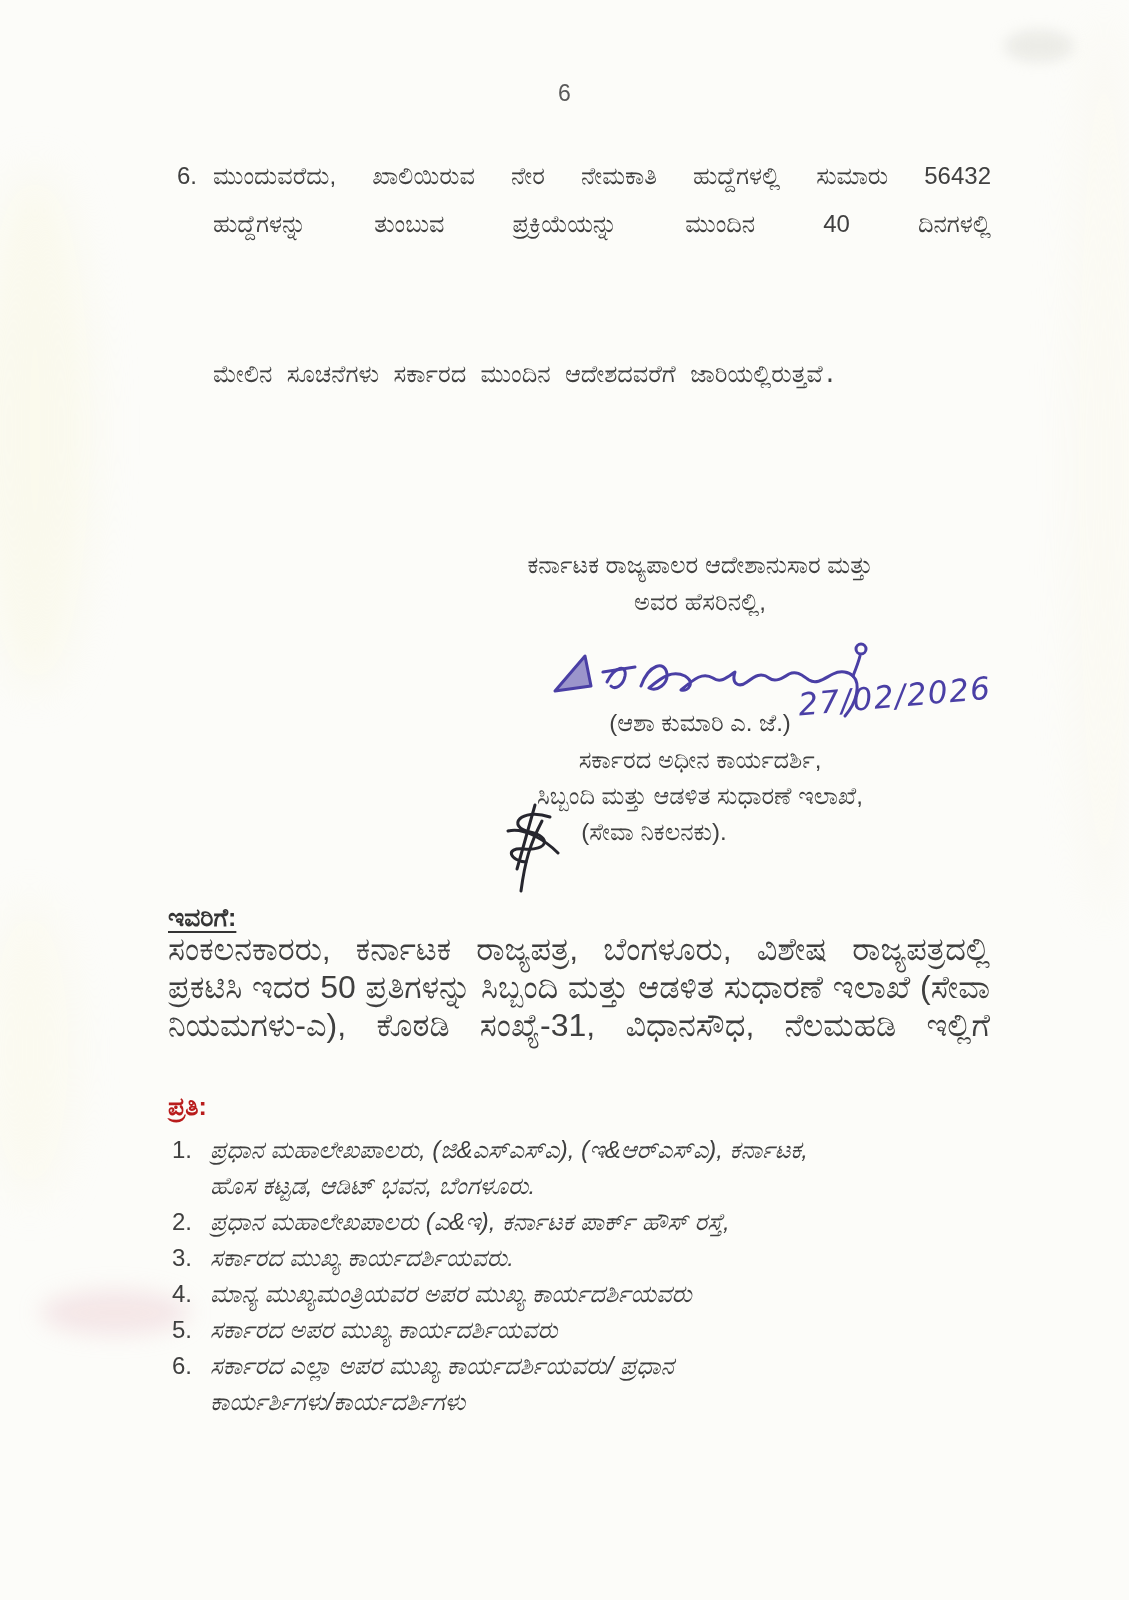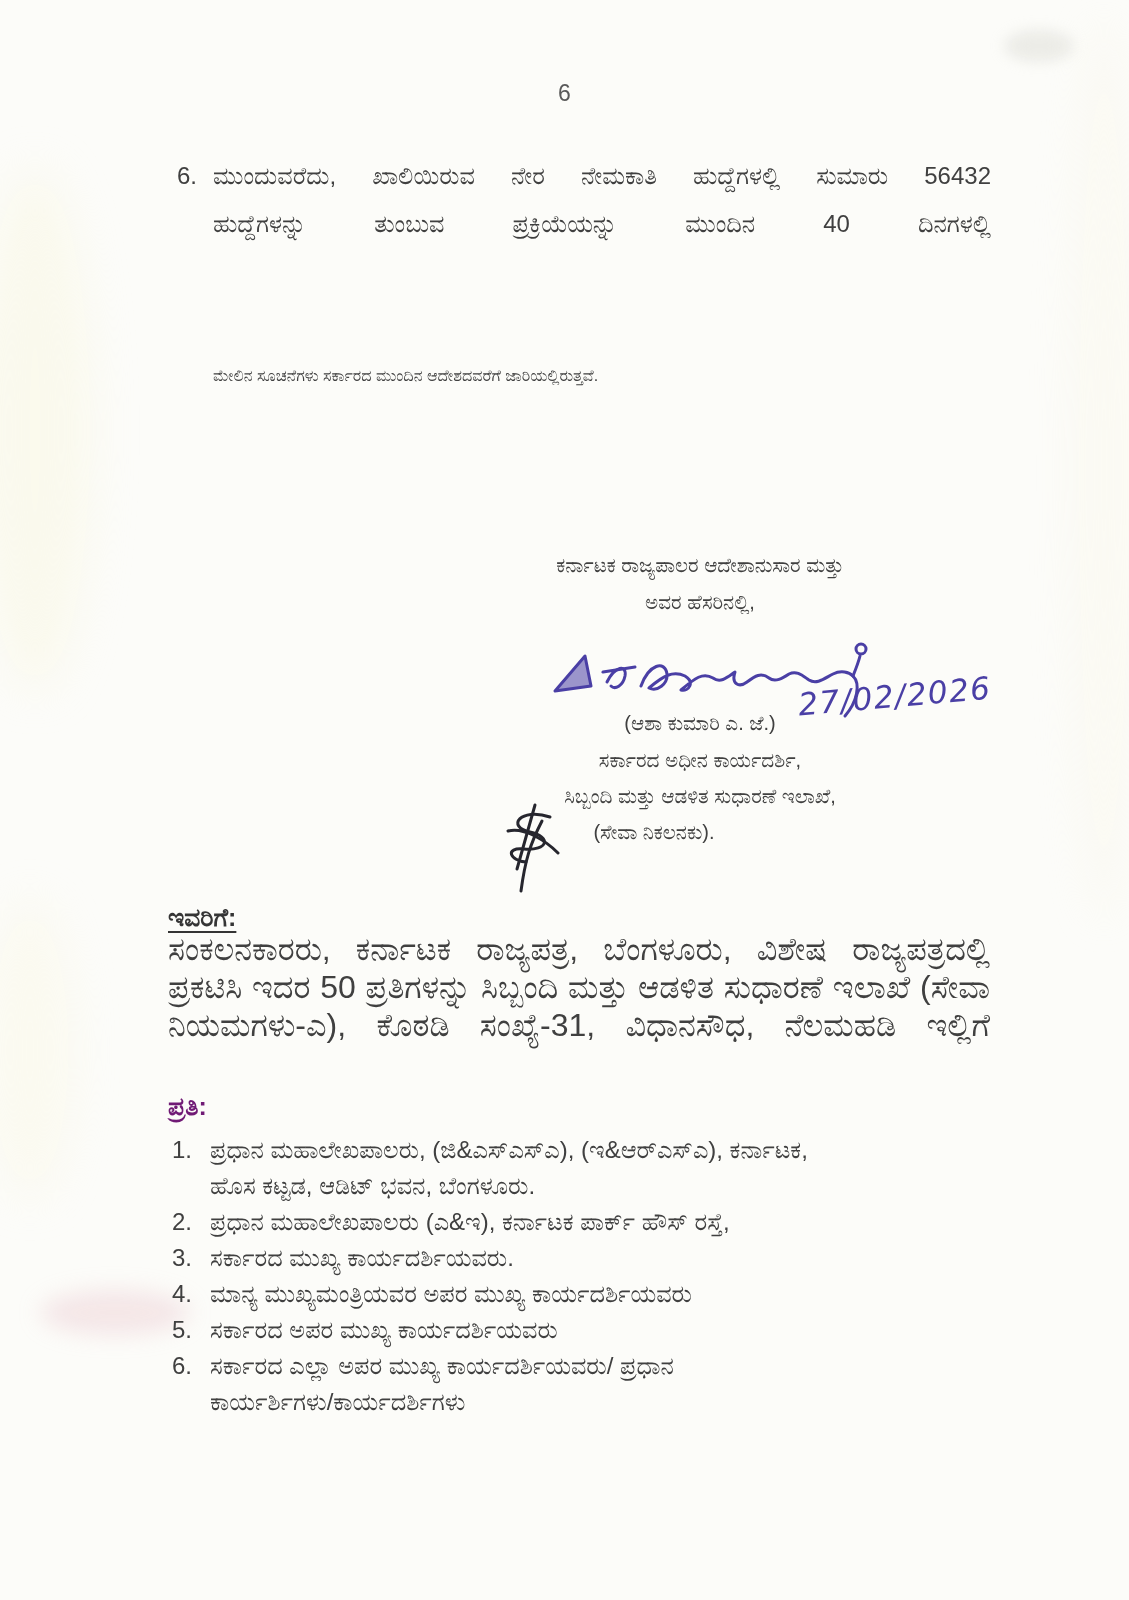--- a/index.html
+++ b/index.html
@@ -14,48 +14,48 @@
   }
   .abs{position:absolute;}
   .kn{font-family:"Liberation Sans","DejaVu Sans",sans-serif;color:#404040;}
   .page-number{top:80px;left:0;width:100%;text-align:center;font-size:23px;color:#5a5a5a;}
   
   .para6{left:213px;top:152px;width:778px;font-size:24px;line-height:48px;}
   .para6 .line{position:relative;}
   .jline{text-align:justify;text-align-last:justify;}
   .marker6{position:absolute;left:-36px;top:0;}
   
-  .notice{left:213px;top:358px;width:790px;font-size:16px;line-height:36px;}
+  .notice{left:213px;top:358px;width:790px;font-size:24px;line-height:36px;font-family:Liberation Mono, monospace;}
   
-  .sig-line{width:520px;left:440px;text-align:center;font-size:20px;line-height:34px;}
+  .sig-line{width:520px;left:440px;text-align:center;font-size:24px;line-height:34px;}
   .order1{top:548px;}
   .order2{top:585px;}
   .sig-name{top:706px;}
   .sig-desig{top:743px;}
   .sig-dept{top:779px;}
   .sig-sect{top:815px;transform:translateX(-46px);}
   .signature-svg{left:545px;top:636px;}
   .sig-date{
     left:798px;top:678px;
     font-size:31px;color:#4a3fa5;
     font-style:italic;letter-spacing:1.5px;
     transform:rotate(-5deg);
     font-family:"DejaVu Sans",sans-serif;
   }
   .scribble-svg{left:490px;top:799px;}
   
   .to-heading{left:168px;top:888px;font-size:25px;font-weight:bold;color:#353535;
     text-decoration:underline;text-decoration-thickness:2px;text-underline-offset:5px;margin-top:15px;}
   .to-body{left:168px;top:930px;width:822px;font-size:32px;line-height:38px;}
   
-  .copies-heading{left:168px;top:1092px;font-size:25px;font-weight:bold;color:#701a75;}
+  .copies-heading{left:168px;top:1092px;font-size:25px;font-weight:bold;color:#b91c1c;}
   .copy-list{left:172px;top:1132px;width:810px;font-size:24px;line-height:36px;}
   .copy-item{display:flex;align-items:flex-start;}
   .copy-num{flex:0 0 38px;}
-  .copy-text{flex:1;}
+  .copy-text{flex:1;font-style:italic;}
   
   .blob{position:absolute;border-radius:50%;pointer-events:none;}
   .blob-gray{right:55px;top:30px;width:70px;height:32px;background:rgba(205,205,198,0.35);filter:blur(7px);}
   .blob-pink{left:40px;top:1290px;width:150px;height:45px;background:rgba(228,176,188,0.28);filter:blur(11px);}
   .blob-warm1{left:-20px;top:170px;width:110px;height:520px;background:rgba(250,248,226,0.5);filter:blur(22px);}
   .blob-warm2{left:-15px;top:900px;width:90px;height:300px;background:rgba(250,247,228,0.4);filter:blur(20px);}
   .blob-warm3{right:-10px;top:20px;width:70px;height:900px;background:rgba(248,246,232,0.35);filter:blur(18px);}
 </style>
 </head>
 <body>

